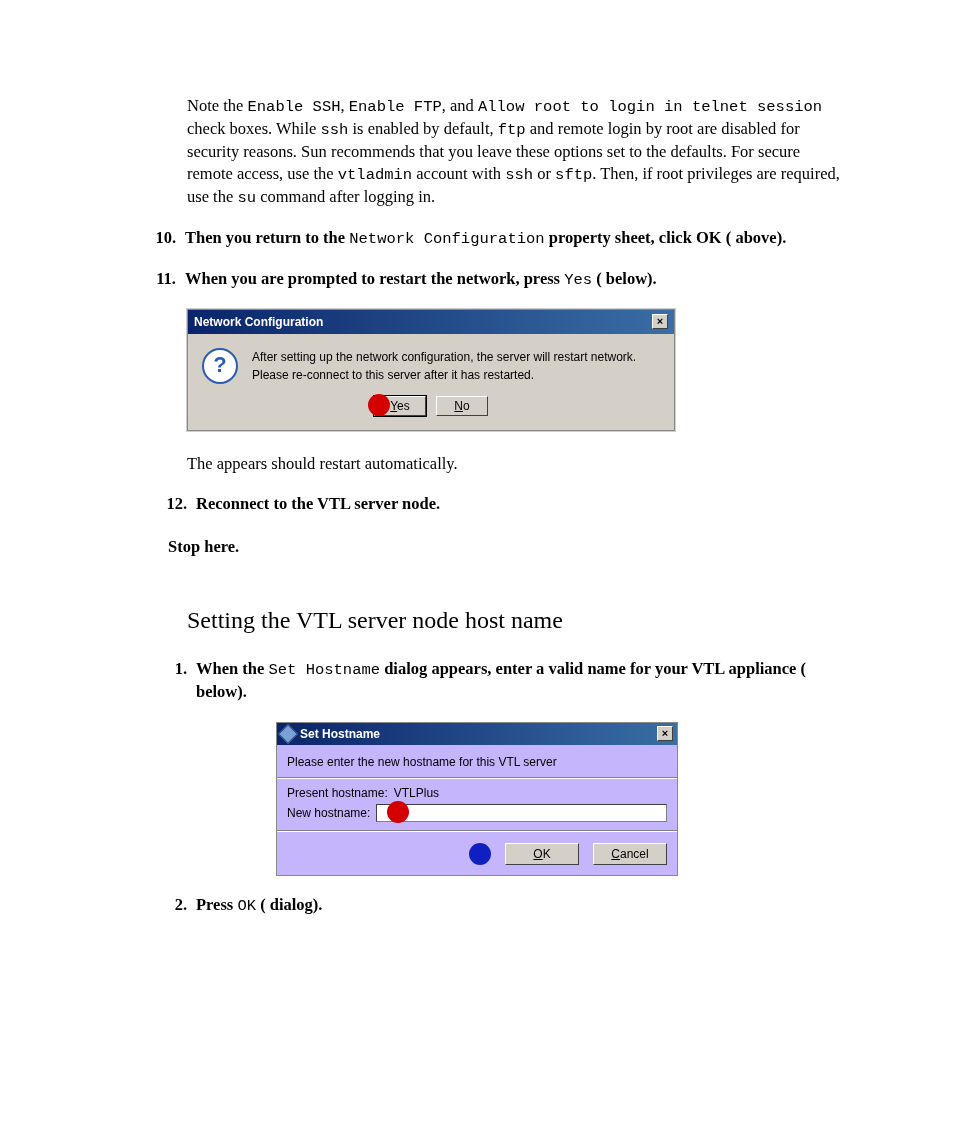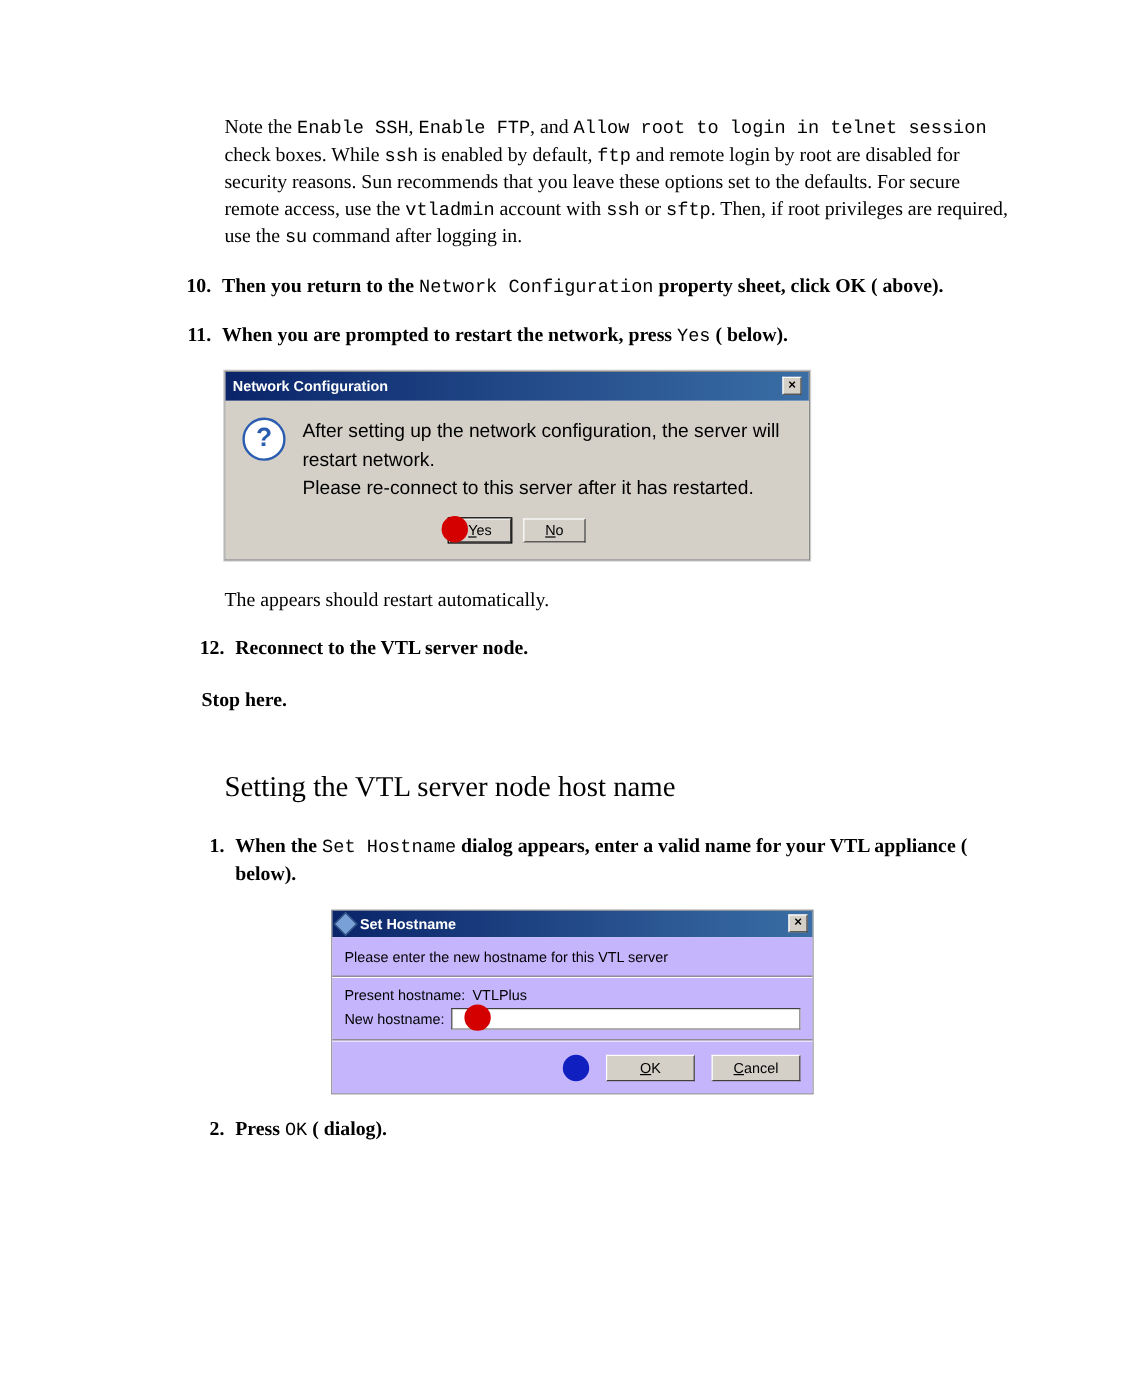--- a/index.html
+++ b/index.html
@@ -122,21 +122,21 @@
     position: absolute;
     left: 0; right: 0; top: 0; bottom: 0;
     text-align: center;
     line-height: 30px;
     font-size: 22px;
     font-weight: bold;
     color: #2a5db0;
     font-family: Arial, sans-serif;
   }
   .dlg1-text {
-    font-size: 16px;
+    font-size: 12px;
     line-height: 1.5;
     color: #000;
   }
   .dlg1-buttons {
     margin-top: 12px;
     display: flex;
     justify-content: center;
     gap: 10px;
     position: relative;
   }

